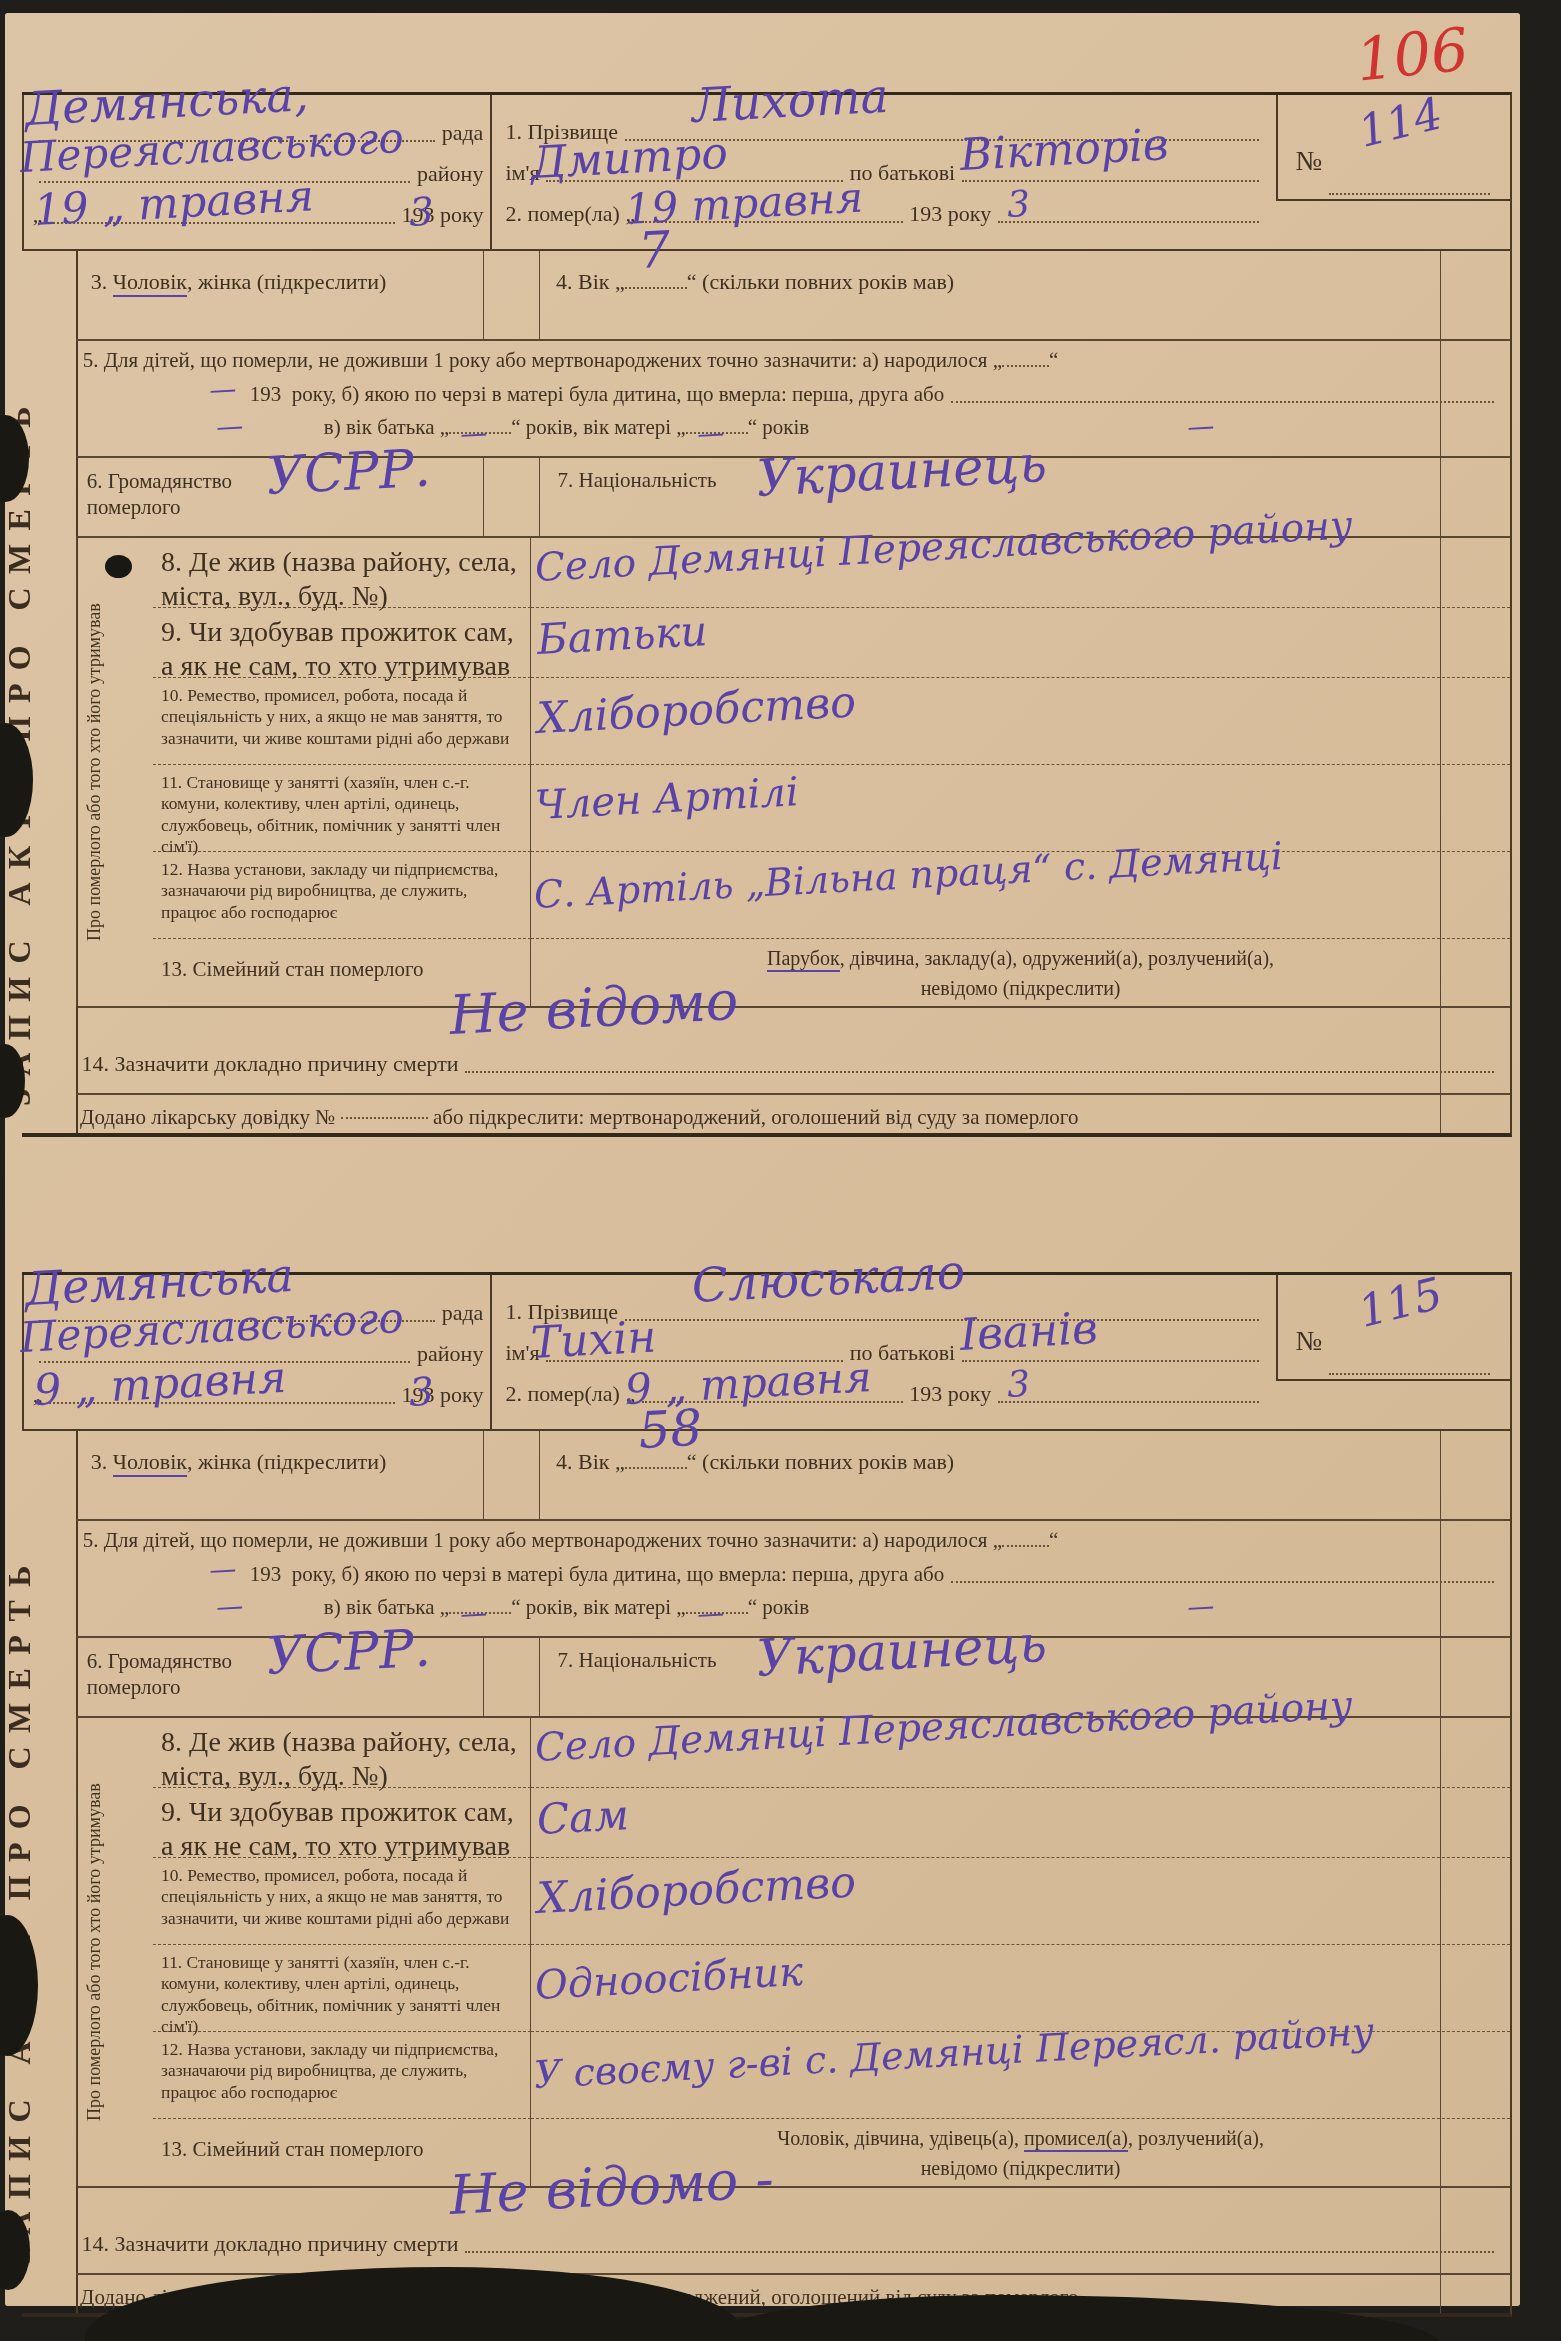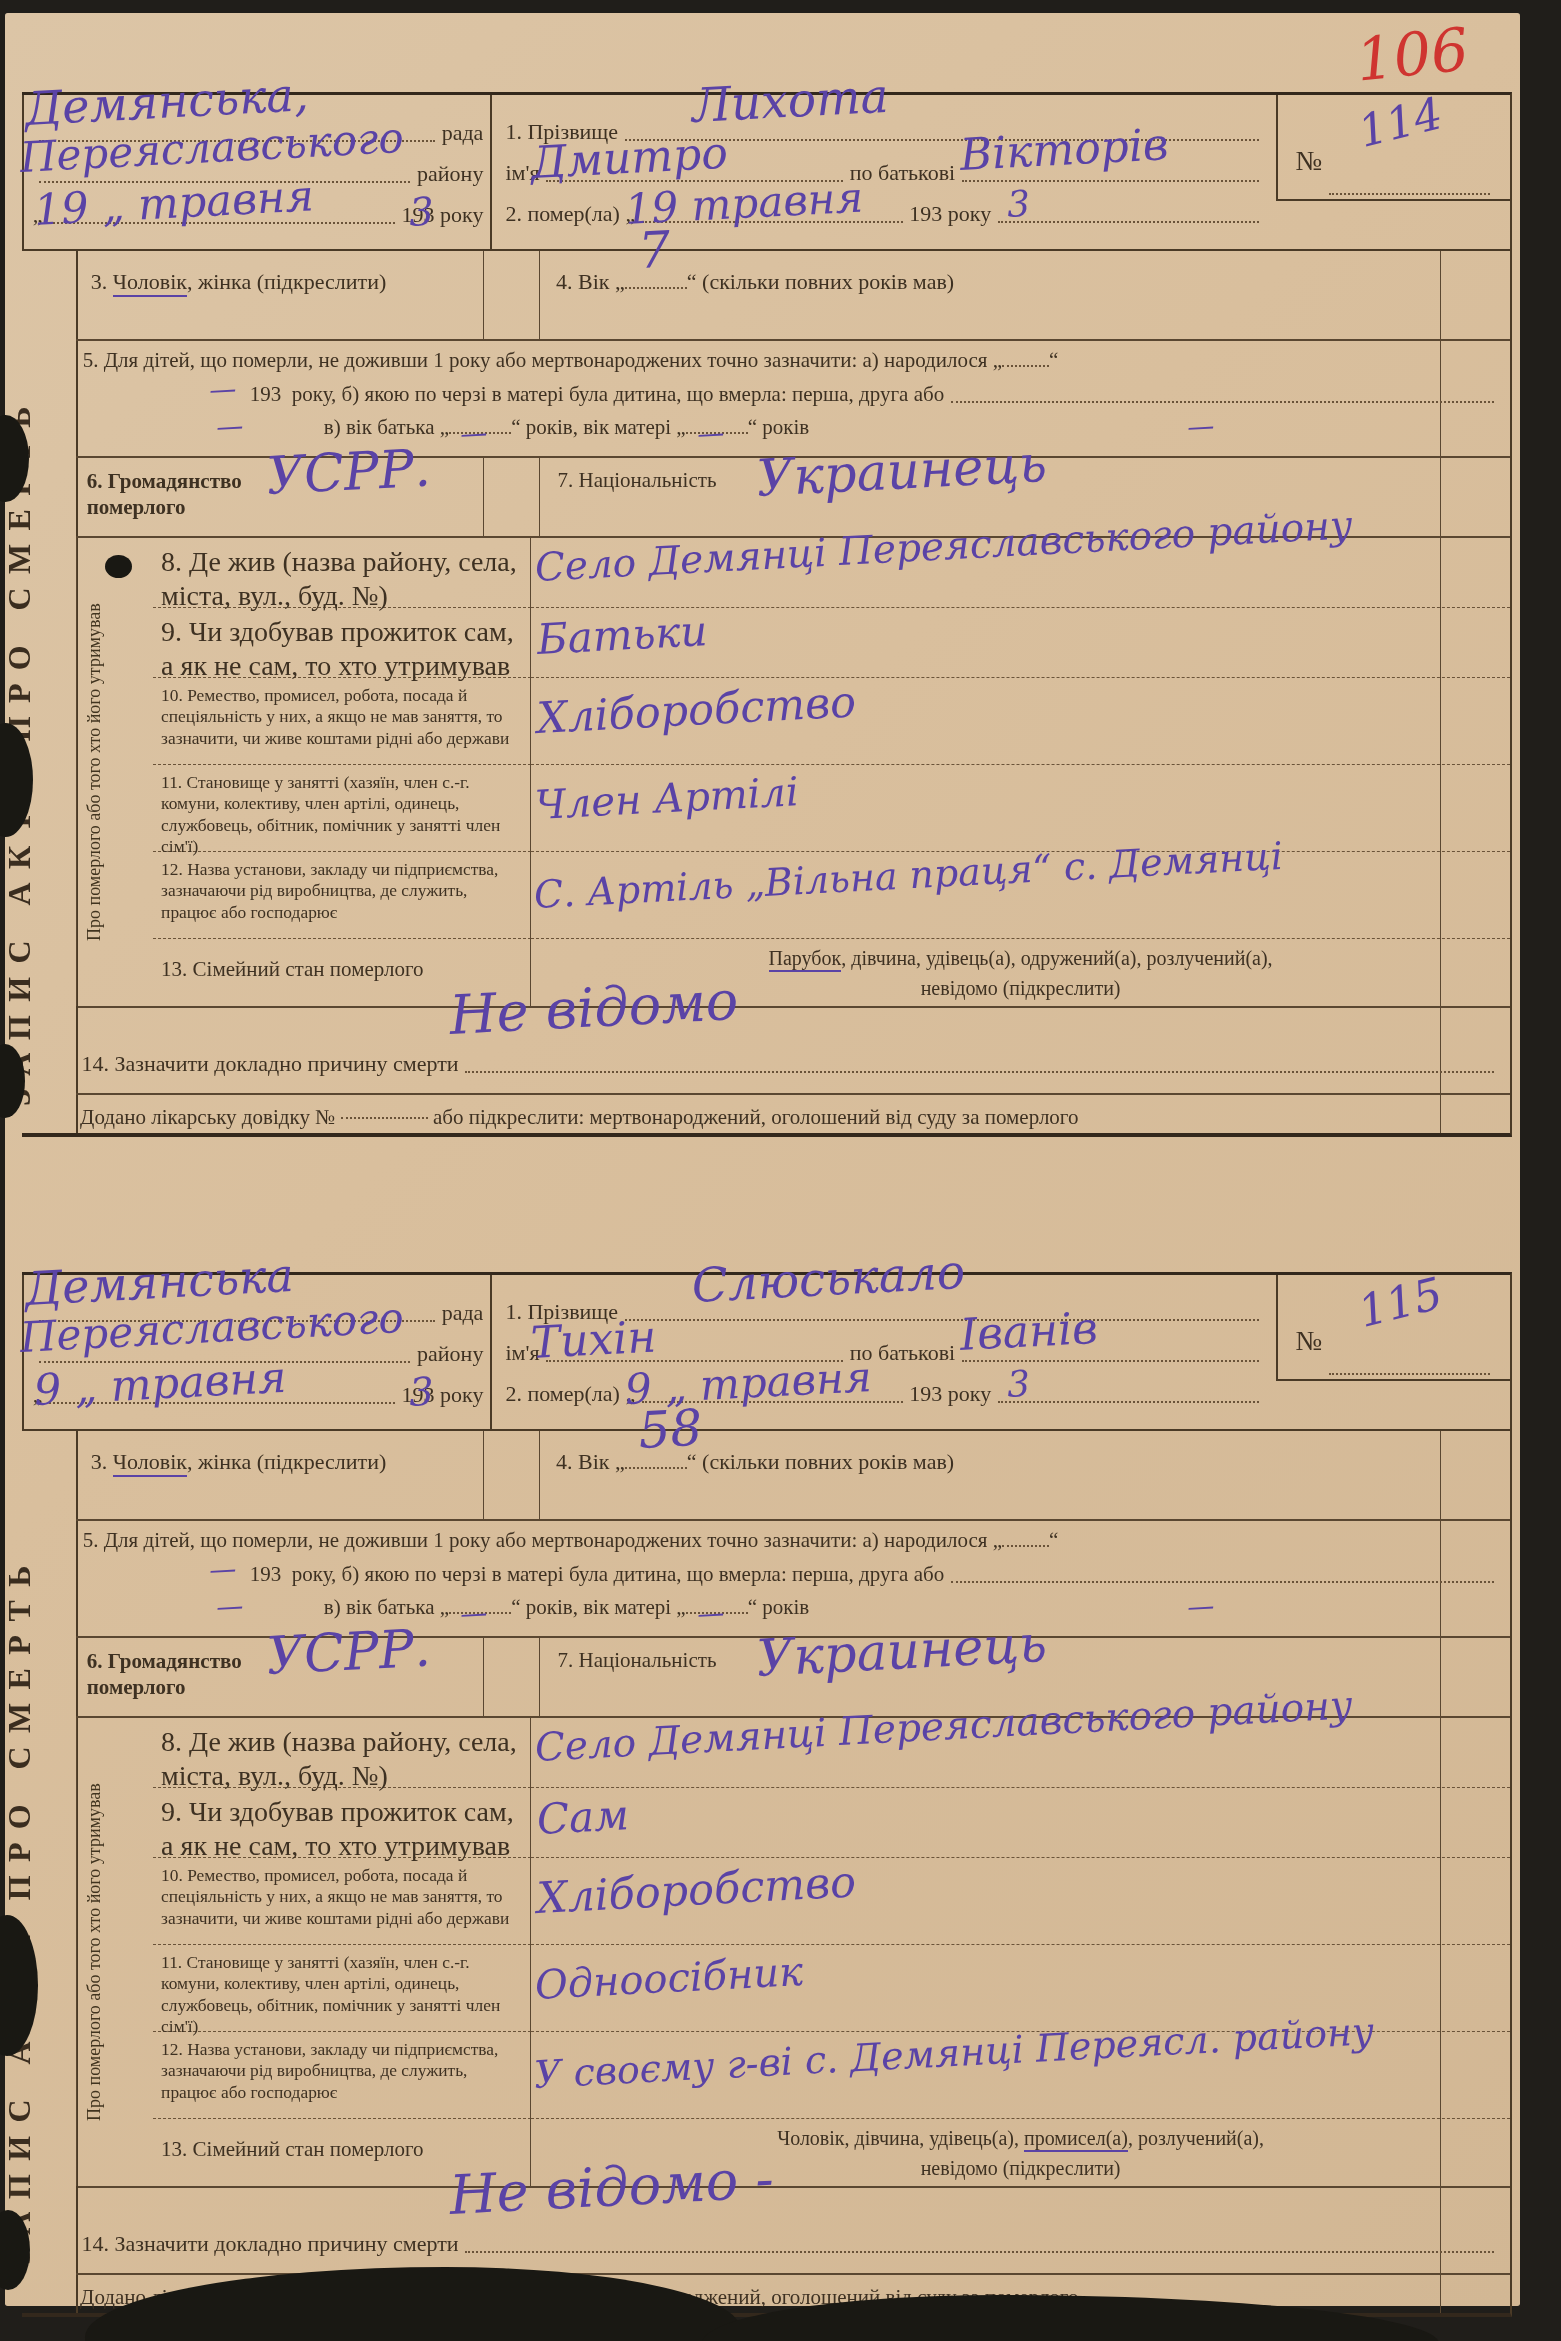--- a/index.html
+++ b/index.html
@@ -67,21 +67,21 @@
   .gapcell{width:55px;border-left:1.3px solid #5a4731;border-right:1.3px solid #5a4731;align-self:stretch;}
   .c4{flex:1;padding:17.4px 0 0 16px;box-sizing:border-box;position:relative;}
 
   .r5{height:117px;font-size:21px;padding:6.7px 9.4px 0 6.7px;box-sizing:border-box;position:relative;}
   .r5 .l2{margin-top:9.4px;padding-left:167px;display:flex;align-items:baseline;}
   .r5 .l3{margin-top:8px;padding-left:241px;display:flex;align-items:baseline;}
   .r5 .l1{display:flex;align-items:baseline;}
 
   .r67{height:80px;display:flex;font-size:21px;}
   .c6{width:407px;display:flex;box-sizing:border-box;padding:9.4px 0 0 10.7px;}
-  .c6lab{width:161px;line-height:1.25;font-weight:bold;}
+  .c6lab{width:161px;line-height:1.25;}
   .c6val{flex:1;position:relative;}
   .c7{flex:1;display:flex;box-sizing:border-box;padding:9.4px 0 0 17.4px;}
   .c7lab{width:194px;}
   .c7val{flex:1;position:relative;}
 
   .mid{margin-left:54px;display:grid;
     grid-template-columns:77px 378px 1fr;
     grid-template-rows:70px 70px 87px 87px 87px 67px;
     border-bottom:2px solid #5a4731;box-sizing:border-box;}
   .rot{grid-row:1/7;grid-column:1;border-right:1.3px solid #5a4731;
@@ -229,21 +229,21 @@
         <span class="hand" style="top:20px;left:5.4px;font-size:40px;">Член Артілі</span>
       </div>
 
       <div class="mlab" style="grid-row:5;">12. Назва установи, закладу чи підприємства, зазначаючи рід виробництва, де служить, працює або господарює</div>
       <div class="mval" style="grid-row:5;">
         <span class="hand" style="top:24px;left:4px;font-size:38px;">С. Артіль „Вільна праця“ с. Демянці</span>
       </div>
 
       <div class="mlab last" style="grid-row:6;">13. Сімейний стан померлого</div>
       <div class="mval last opts" style="grid-row:6;">
-        <div><span></span><span class="u-purple2">Парубок</span><span>, дівчина, удівець(а), одружений(а), розлучений(а),</span></div>
+        <div><span></span><span class="u-purple2">Парубок</span><span>, дівчина, закладу(а), одружений(а), розлучений(а),</span></div>
         <div>невідомо (підкреслити)</div>
       </div>
     </div>
 
     <div class="brow r14">
       <div class="hline">
             <span>14. Зазначити докладно причину смерти</span>
             <span class="dotline"></span>
           </div>
       <span class="hand" style="top:-19px;left:375px;font-size:54px;">Не відомо</span>

